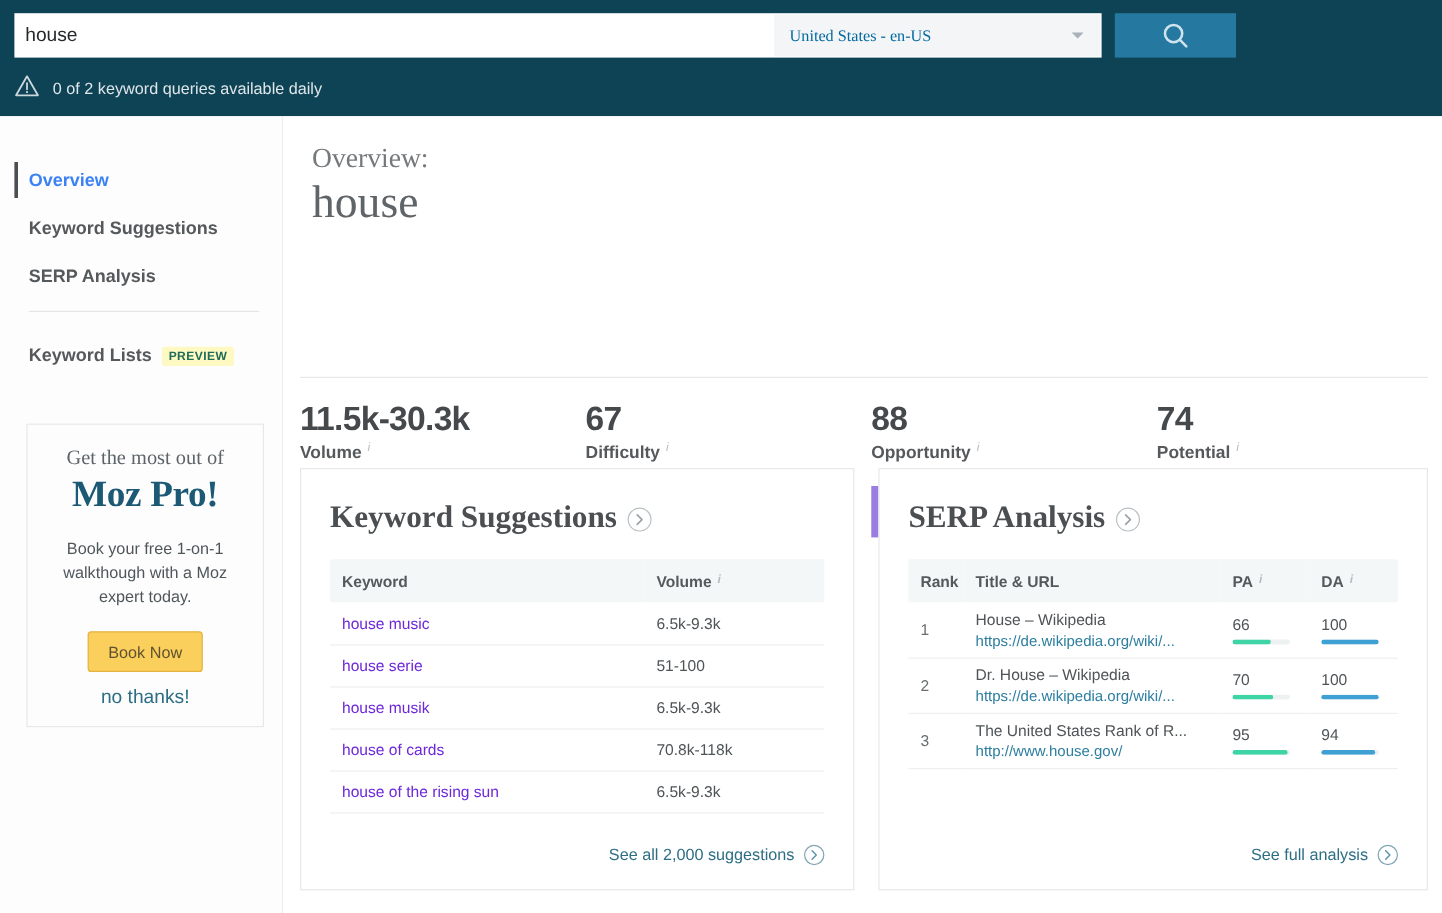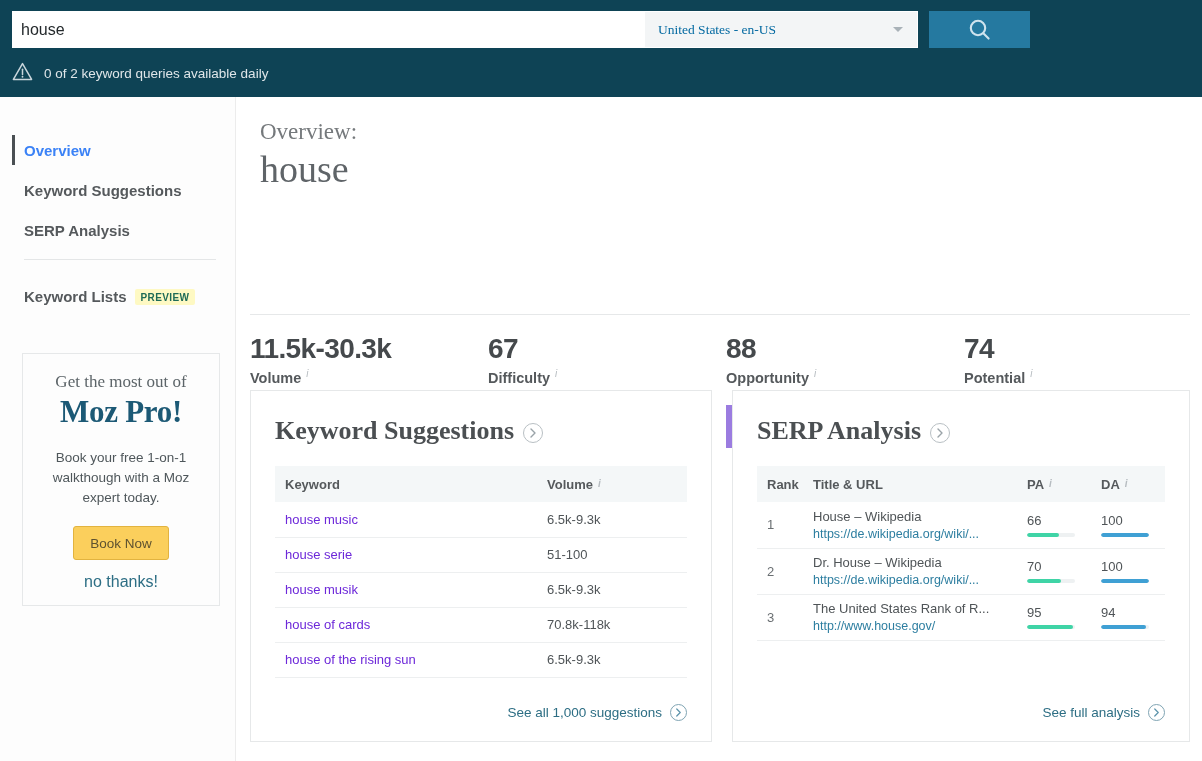--- a/index.html
+++ b/index.html
@@ -568,21 +568,21 @@
                 <td class="col-vol">70.8k-118k</td>
               </tr>
               <tr>
                 <td class="kw-name">house of the rising sun</td>
                 <td class="col-vol">6.5k-9.3k</td>
               </tr>
             </tbody>
         </table>
       </div>
       <div class="panel-foot">
-        <span class="ftxt">See all 1,000 suggestions</span>
+        <span class="ftxt">See all 2,000 suggestions</span>
         <span class="arrow-circle">
           <svg width="7" height="9" viewBox="0 0 8 10">
               <path d="M2 1 L6 5 L2 9" fill="none" stroke="#5c93ab" stroke-width="1.4" stroke-linecap="round" stroke-linejoin="round"></path>
             </svg>
         </span>
       </div>
     </div>
 
     <div class="panel panel-sa">
       <div class="panel-title-row">

